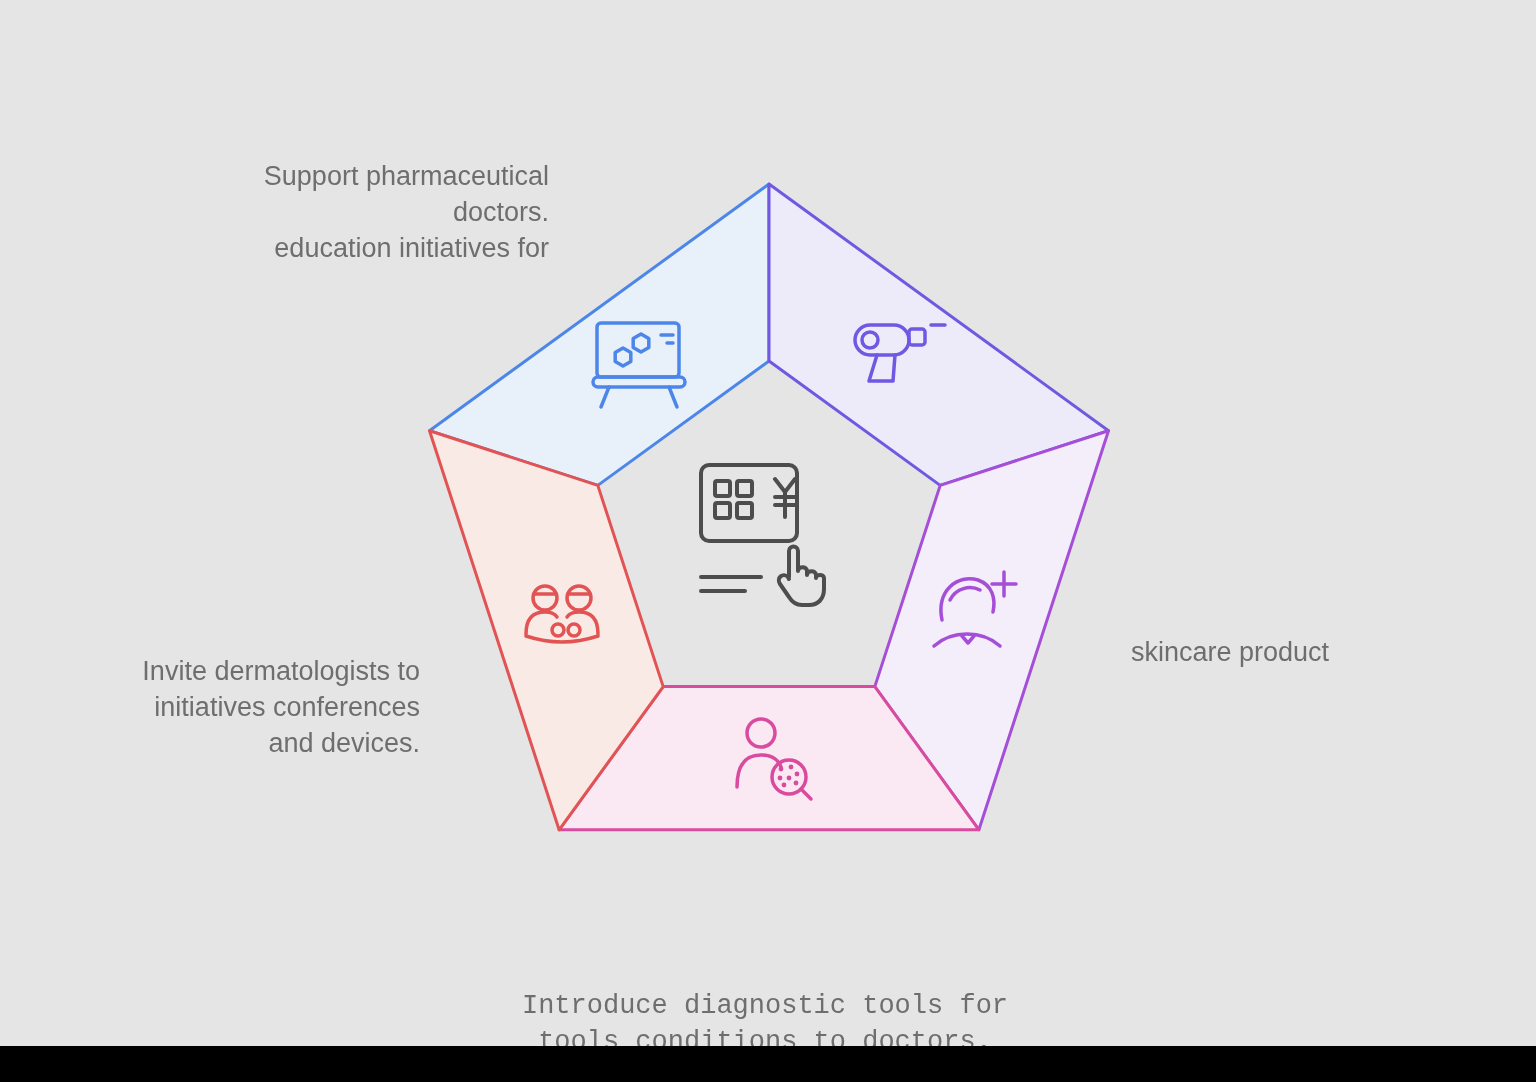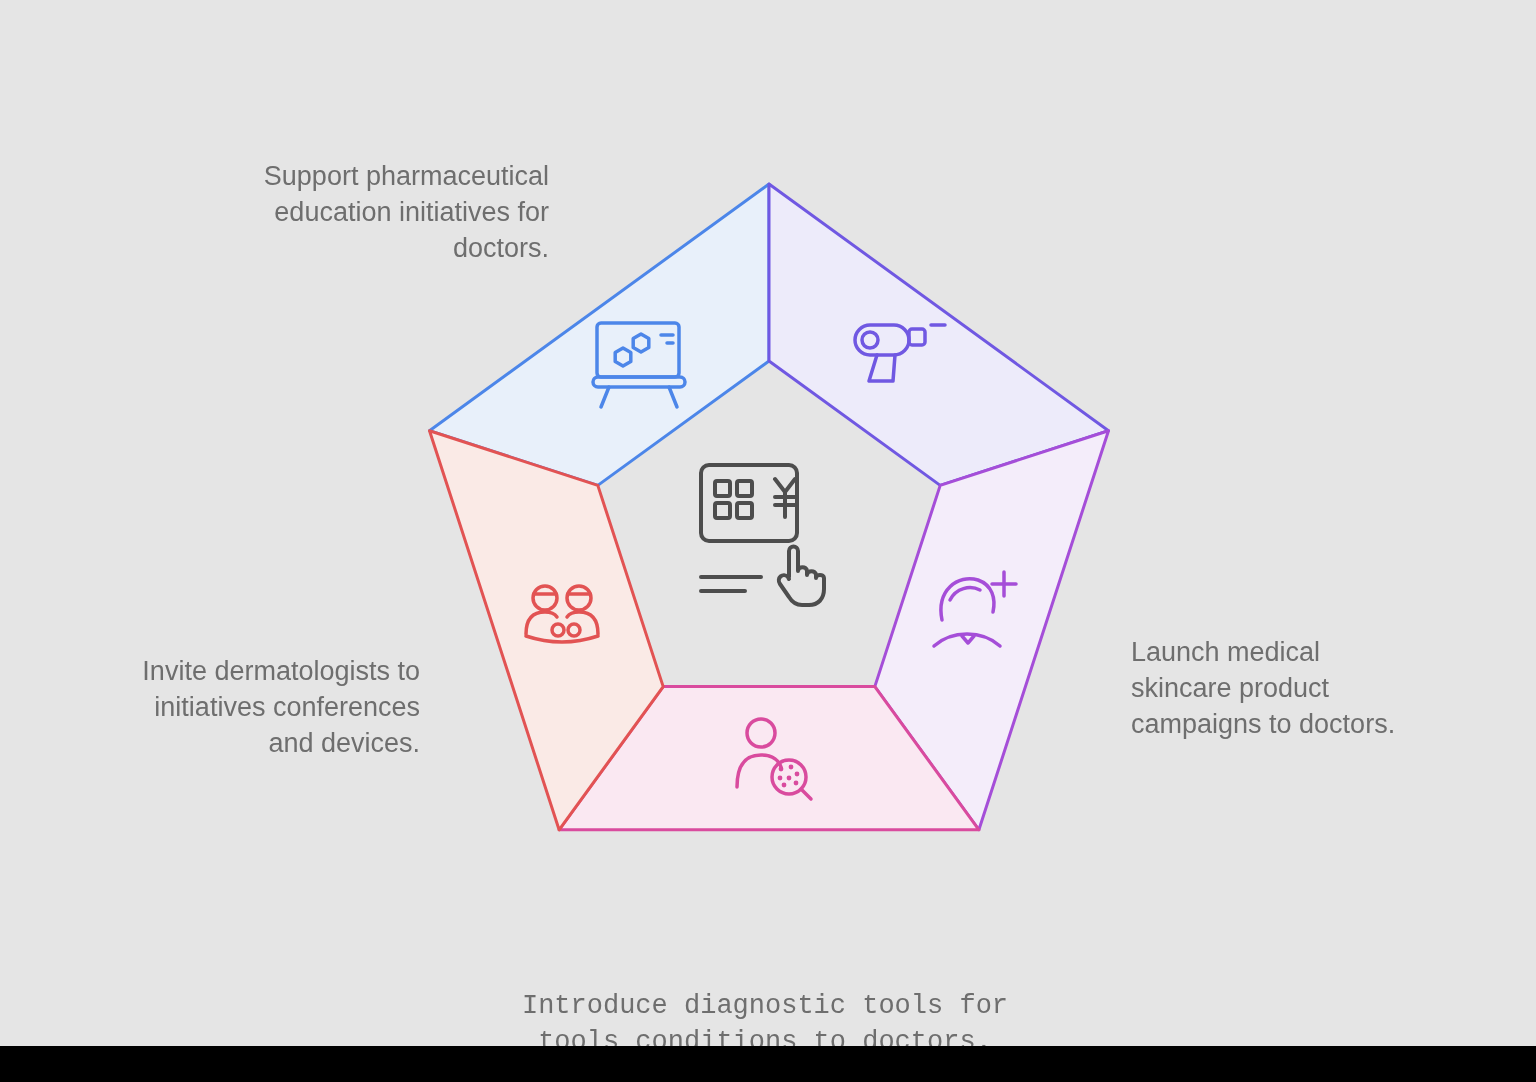--- a/index.html
+++ b/index.html
@@ -102,29 +102,27 @@
       <rect x="-54" y="-34" width="15" height="15" rx="2"></rect>
       <rect x="-32" y="-34" width="15" height="15" rx="2"></rect>
       <path d="M 6 -58 L 16 -45 M 26 -58 L 16 -45 L 16 -20 M 6 -40 H 26 M 6 -32 H 26"></path>
       <path d="M -68 40 H -8 M -68 54 H -24"></path>
       <path transform="translate(6,0)" d="M 14 40 V 14 C 14 8 23 8 23 14 V 34 M 23 34 C 23 29 32 29 32 34 V 38 M 32 38 C 32 33 41 33 41 38 V 41 M 41 41 C 41 37 49 37 49 41 V 52 C 49 62 43 68 34 68 H 27 C 21 68 17 65 14 60 L 5 47 C 1 41 8 35 13 40 L 14 42"></path>
     </g>
   </svg>
 
   <div class="label align-right" style="left: 149px; top: 158px; width: 400px; color: rgb(110, 110, 110);">
     <span>Support pharmaceutical</span>
+    <span>doctors.</span>
     <span>education initiatives for</span>
-    <span>doctors.</span>
   </div>
 
 
   <div class="label align-left" style="left: 1131px; top: 634px; width: 340px; color: rgb(110, 110, 110);">
-    <span>Launch medical</span>
     <span>skincare product</span>
-    <span>campaigns to doctors.</span>
   </div>
 
   <div class="label align-center" style="left: 465px; top: 988px; width: 600px; color: rgb(110, 110, 110); font-family: Liberation Mono, monospace;">
     <span>Introduce diagnostic tools for</span>
     <span>tools conditions to doctors.</span>
   </div>
 
   <div class="label align-right" style="left: 40px; top: 653px; width: 380px; color: rgb(110, 110, 110);">
     <span>Invite dermatologists to</span>
     <span>initiatives conferences</span>

